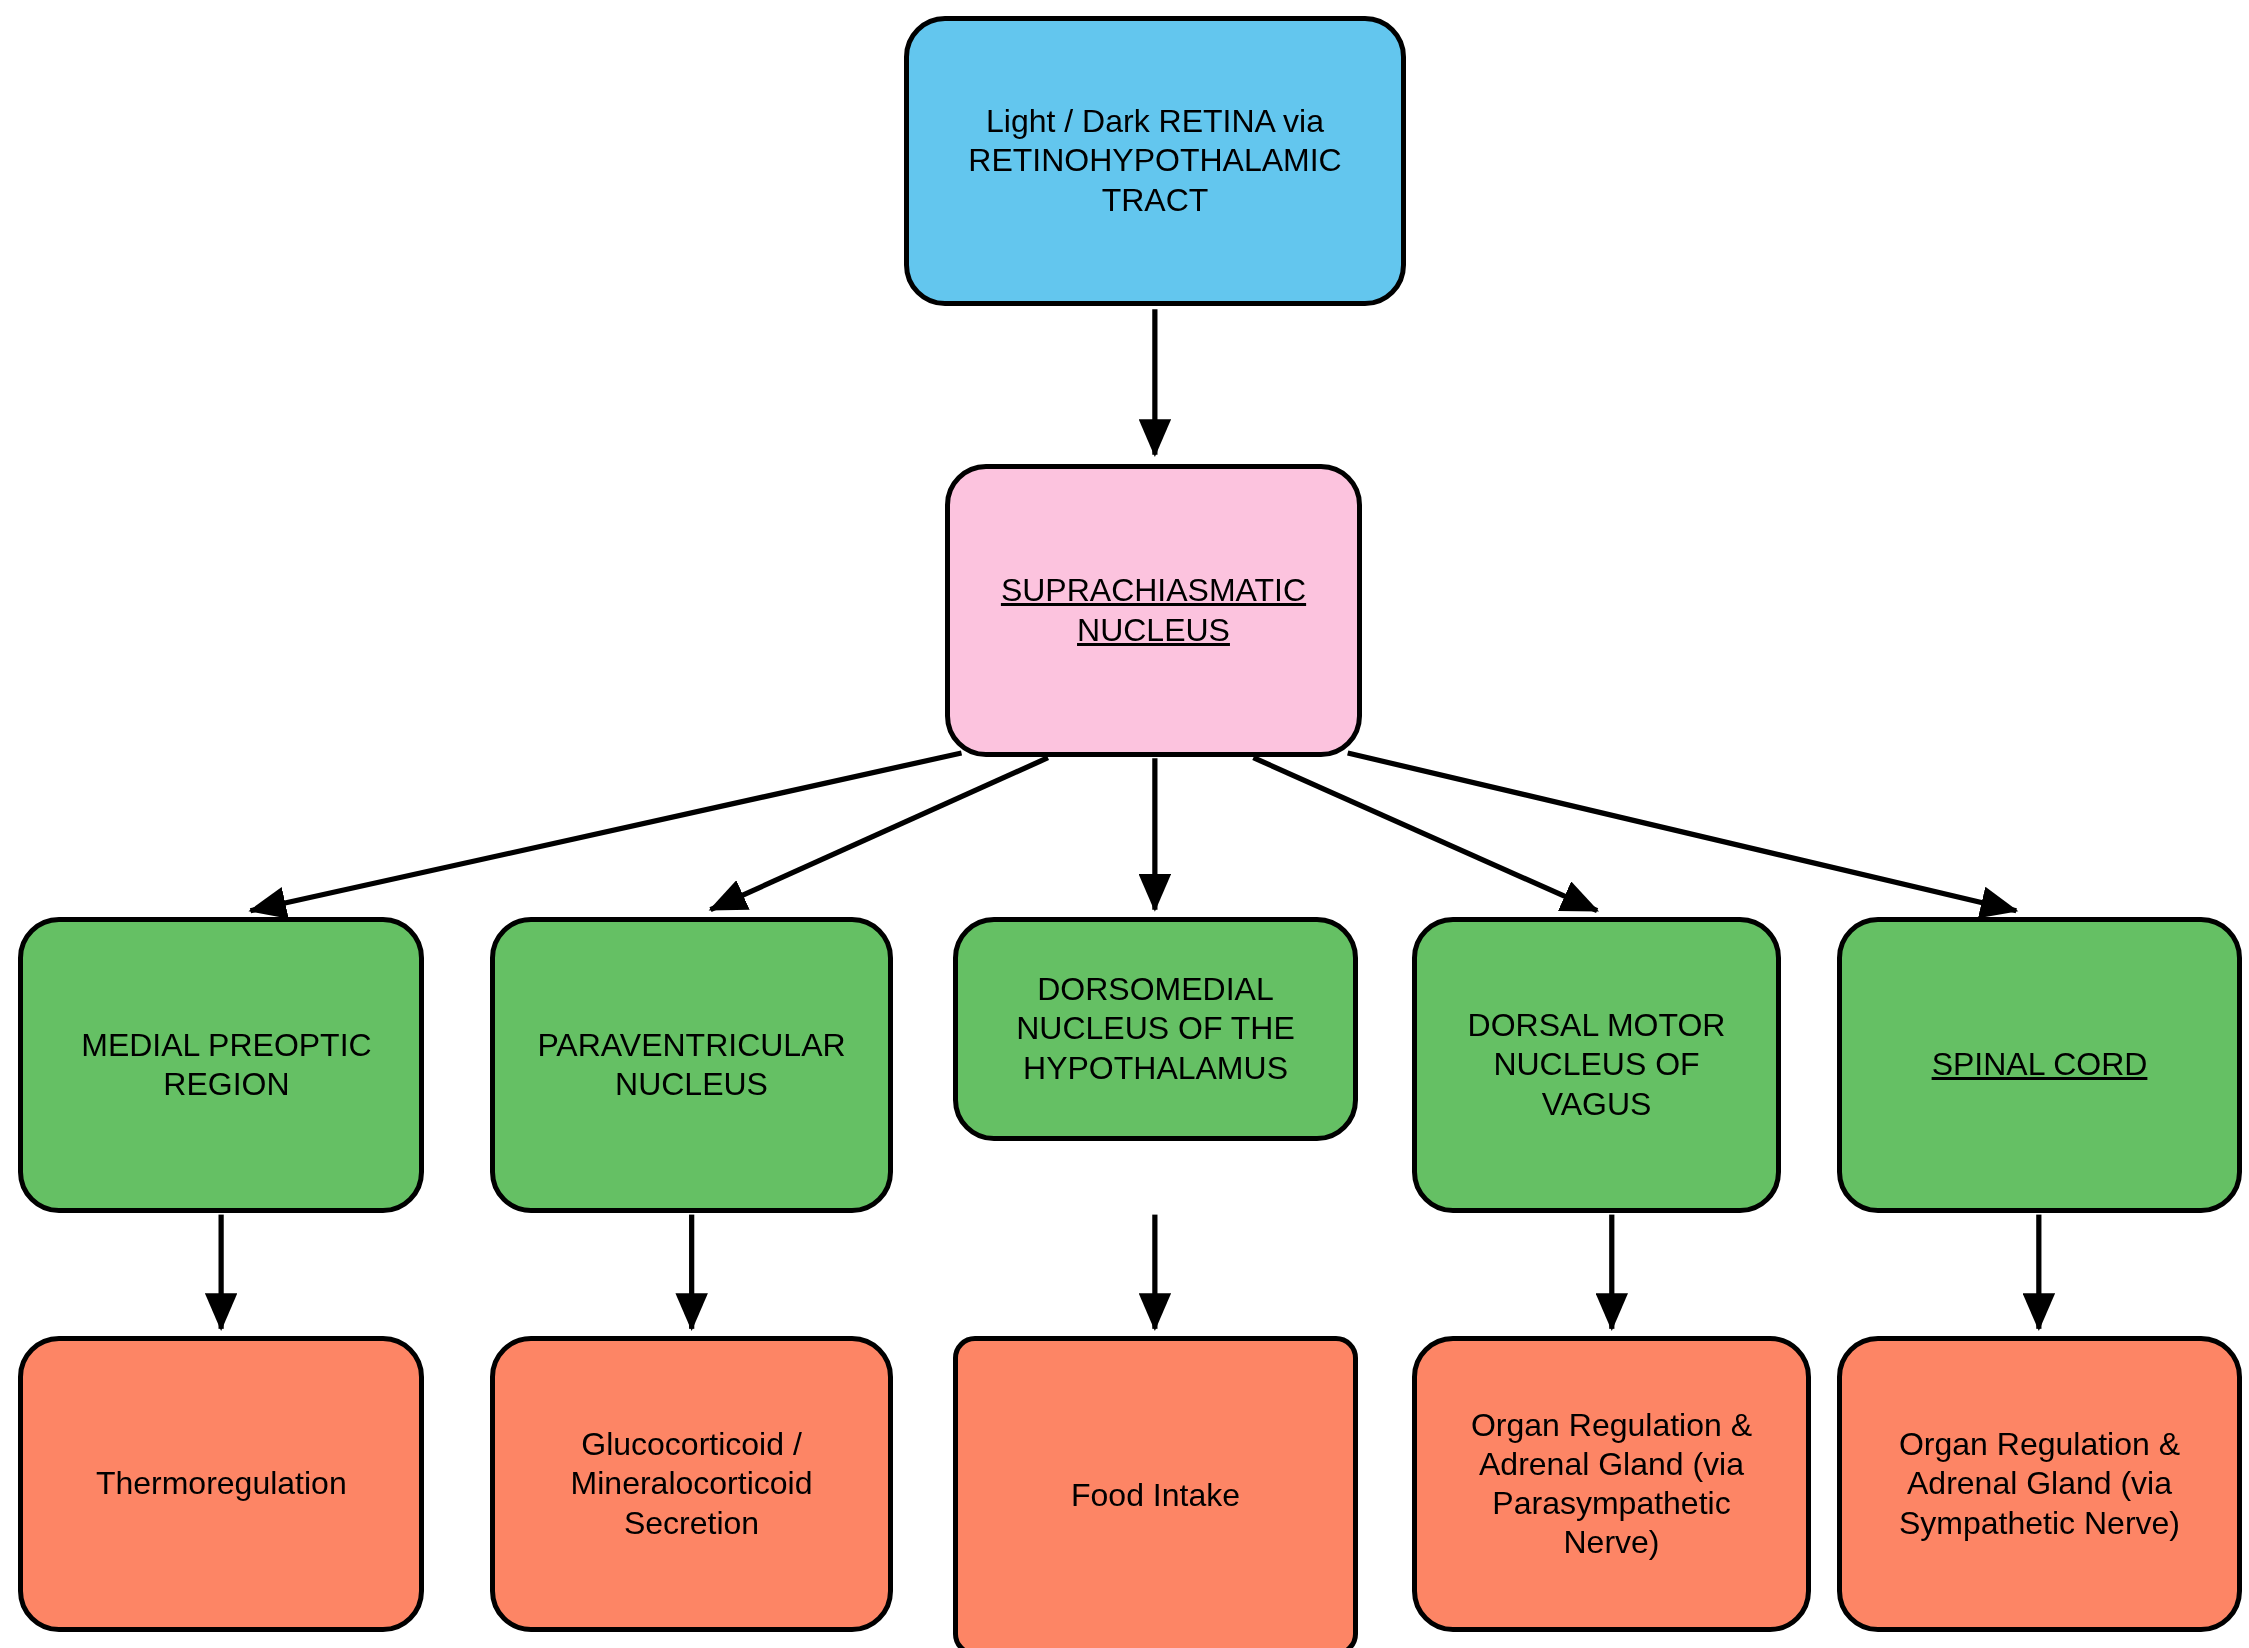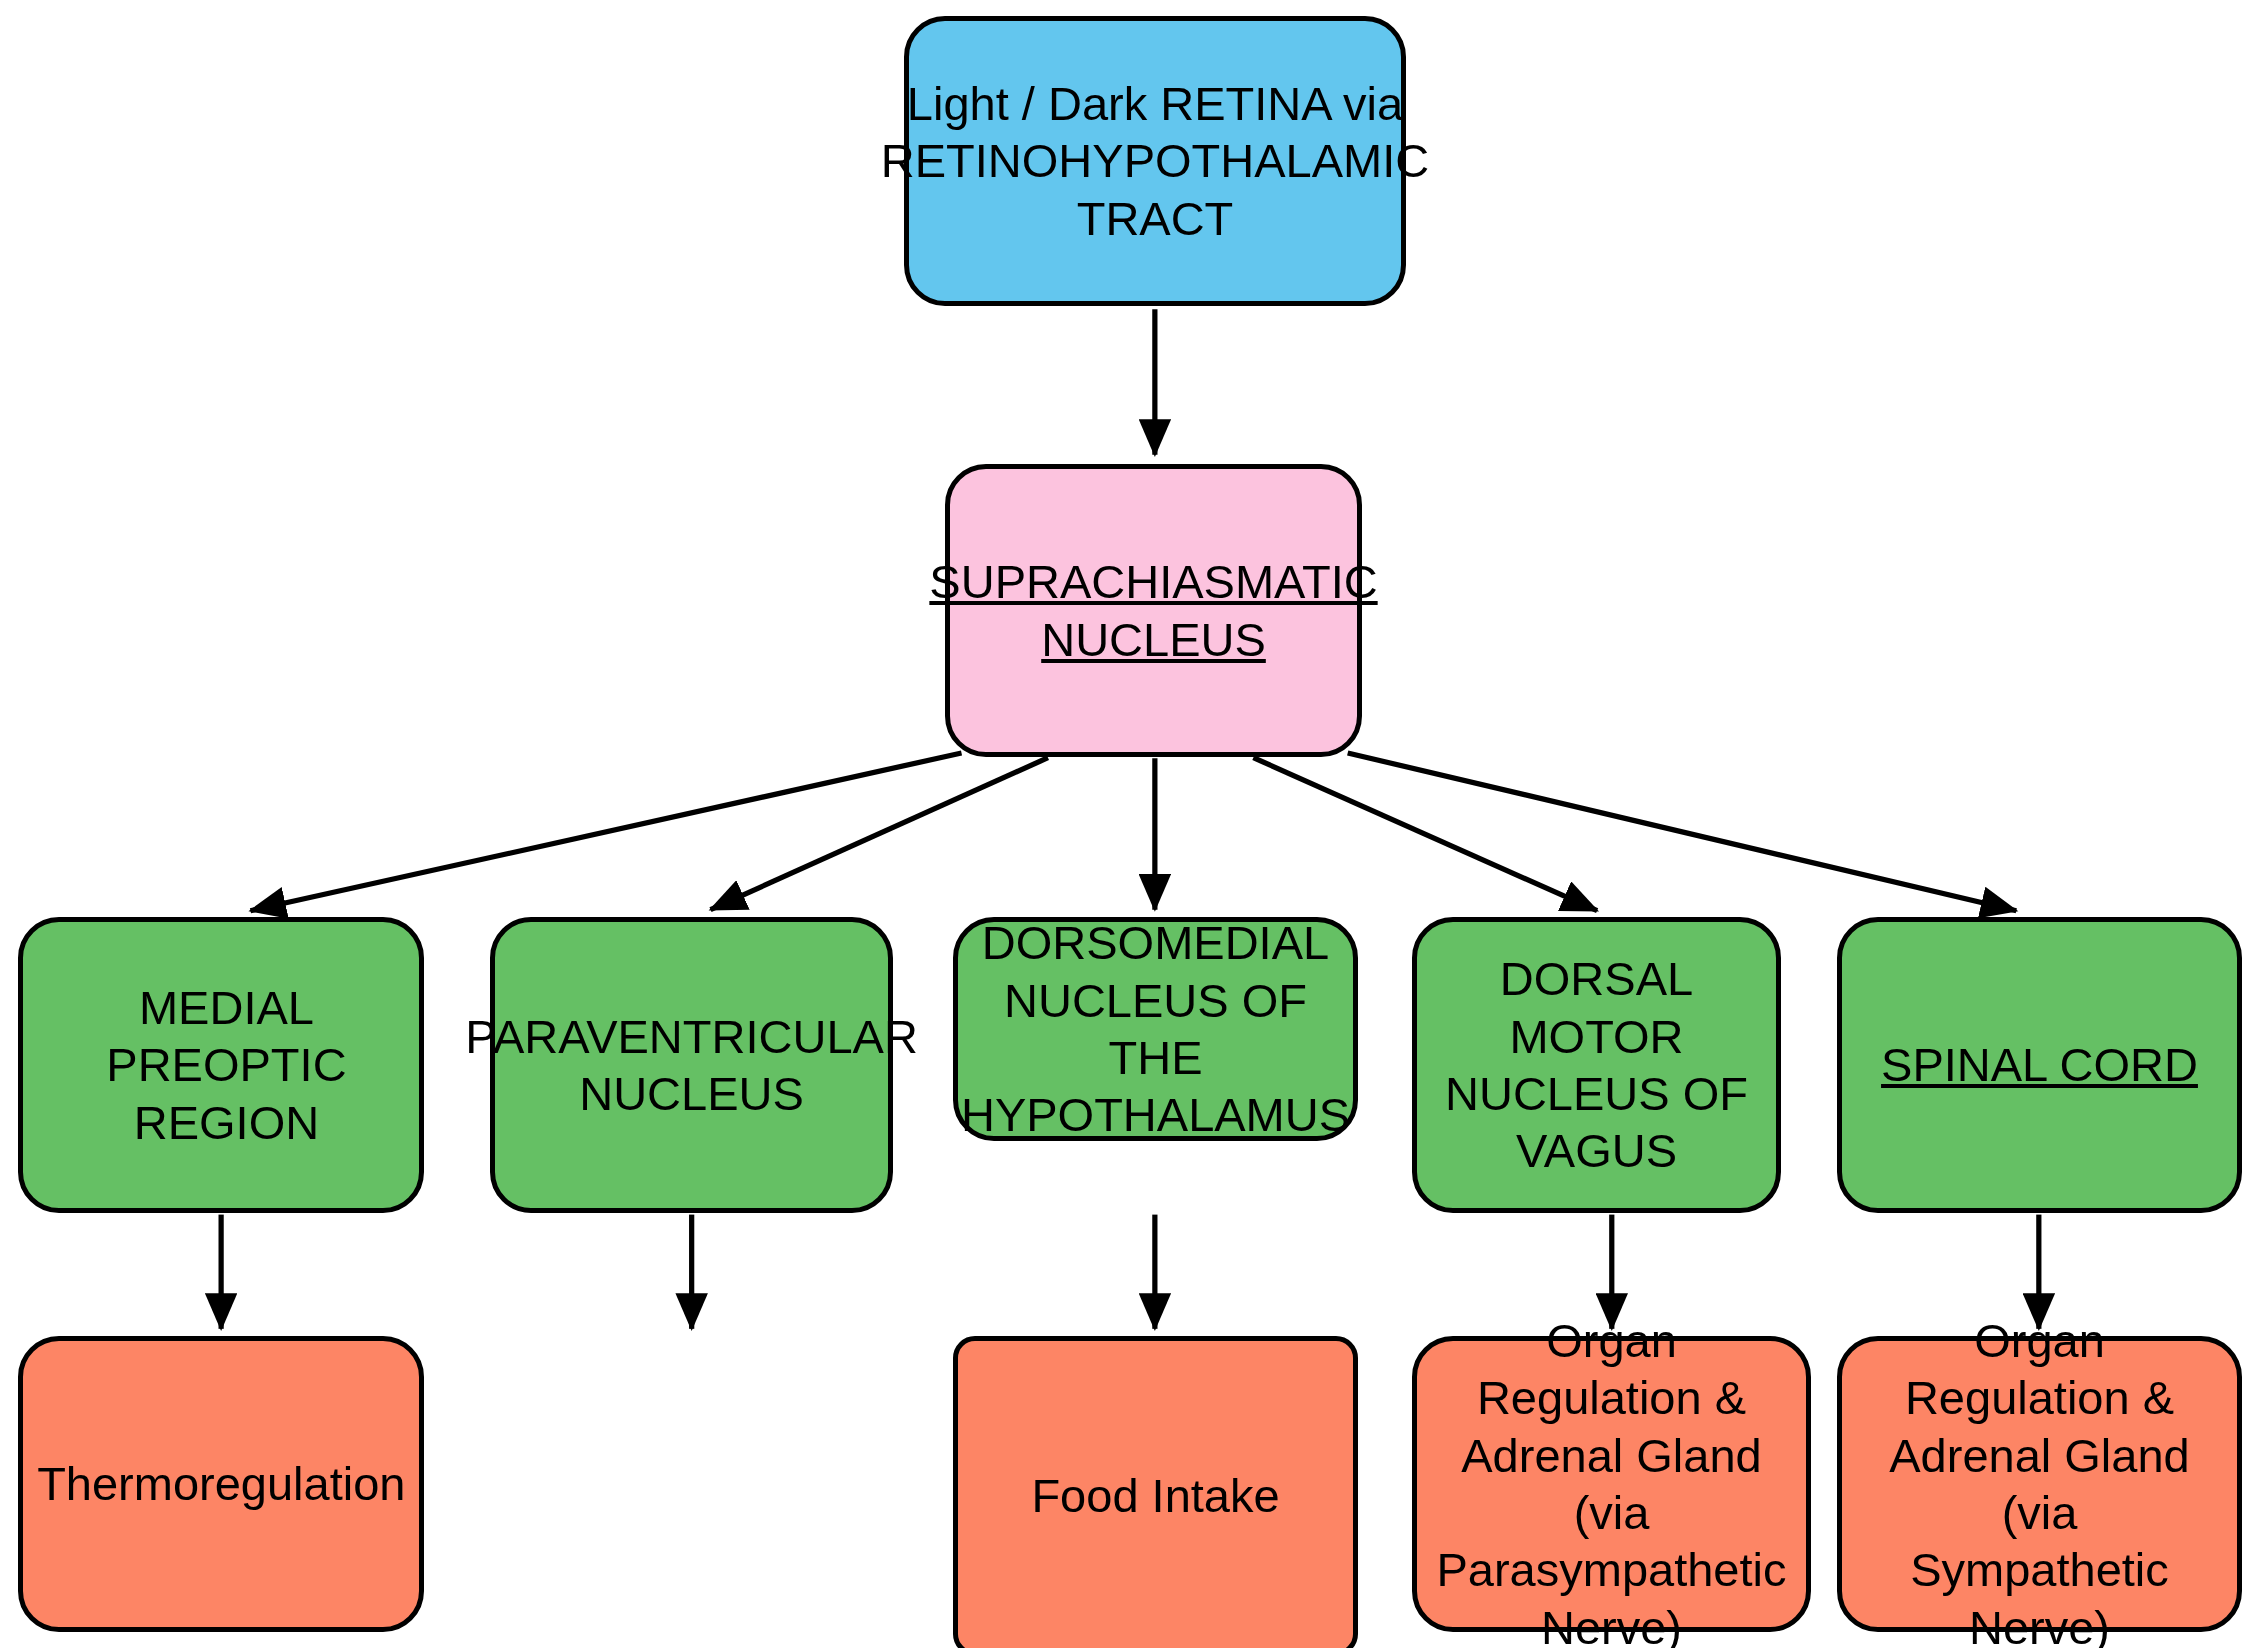--- a/index.html
+++ b/index.html
@@ -25,21 +25,21 @@
   .node {
     position: absolute;
     box-sizing: border-box;
     border: 5.8px solid #000000;
     border-radius: 41px;
     display: flex;
     align-items: center;
     justify-content: center;
     text-align: center;
     white-space: pre-line;
-    font-size: 47px;
+    font-size: 32px;
     line-height: 1.22;
     padding: 12.6px 15.7px;
   }
 </style>
 </head>
 <body>
 
 <div class="canvas">
 
   <svg class="arrows" viewBox="0 0 4294 3147" xmlns="http://www.w3.org/2000/svg">
@@ -76,20 +76,23 @@
 NUCLEUS</div>
   <div class="node" style="left: 953px; top: 917px; width: 405px; height: 224px; background-color: rgb(101, 192, 100);">DORSOMEDIAL
 NUCLEUS OF THE
 HYPOTHALAMUS</div>
   <div class="node" style="left: 1412px; top: 917px; width: 369px; height: 296px; background-color: rgb(101, 192, 100);">DORSAL MOTOR
 NUCLEUS OF
 VAGUS</div>
   <div class="node" style="left: 1837px; top: 917px; width: 405px; height: 296px; background-color: rgb(101, 192, 100); text-decoration: underline;">SPINAL CORD</div>
 
   <div class="node" style="left: 18.3px; top: 1336px; width: 406px; height: 296px; background-color: rgb(253, 133, 101);">Thermoregulation</div>
+  <div class="node" style="left: 490px; top: 1336px; width: 403px; height: 296px; background-color: rgb(253, 133, 101);">Glucocorticoid /
+Mineralocorticoid
+Secretion</div>
   <div class="node" style="left: 953px; top: 1336px; width: 405px; height: 320px; background-color: rgb(253, 133, 101); border-radius: 22px;">Food Intake</div>
   <div class="node" style="left: 1412px; top: 1336px; width: 399px; height: 296px; background-color: rgb(253, 133, 101);">Organ Regulation &amp;
 Adrenal Gland (via
 Parasympathetic
 Nerve)</div>
   <div class="node" style="left: 1837px; top: 1336px; width: 405px; height: 296px; background-color: rgb(253, 133, 101);">Organ Regulation &amp;
 Adrenal Gland (via
 Sympathetic Nerve)</div>
 
 </div>

